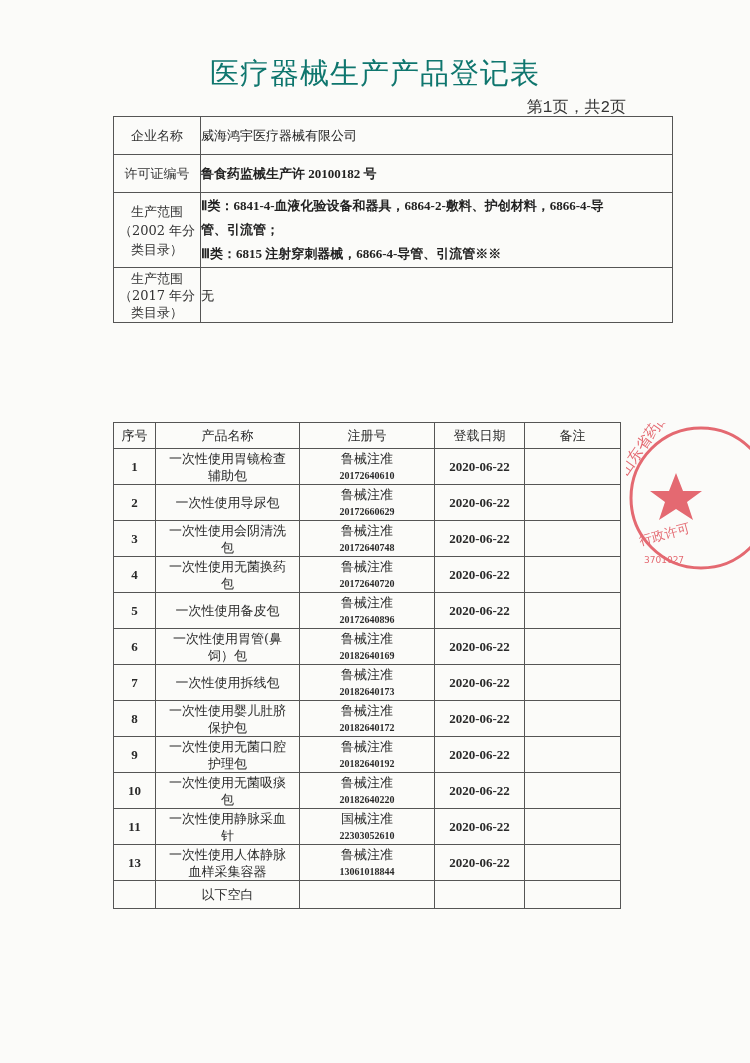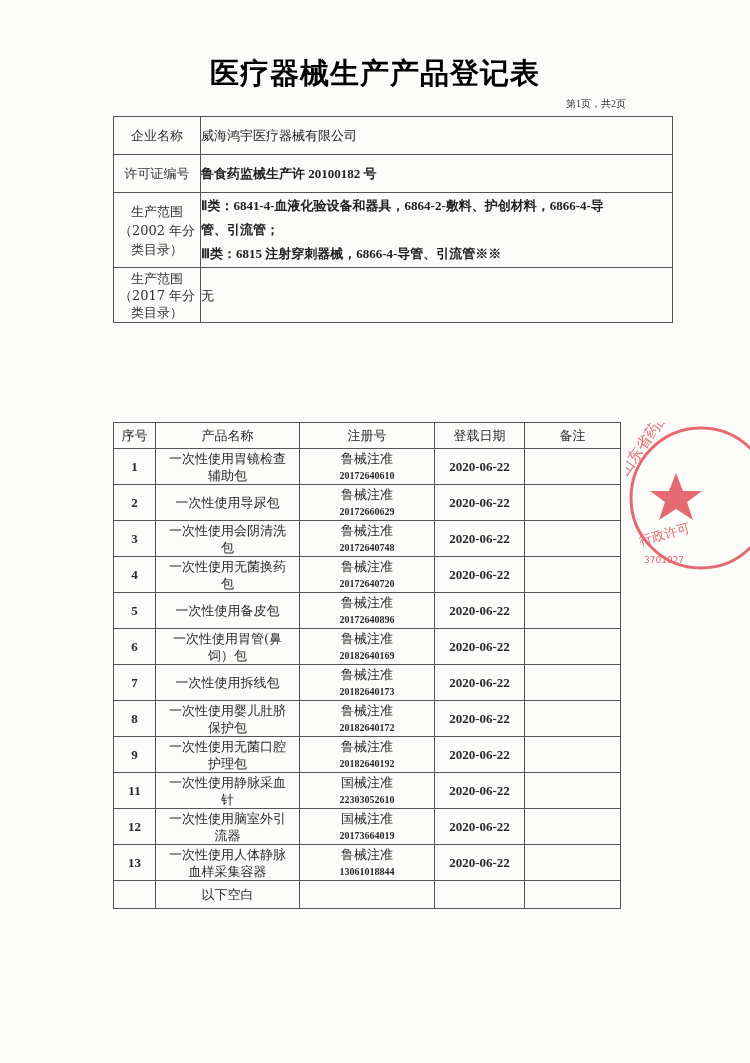--- a/index.html
+++ b/index.html
@@ -2,25 +2,25 @@
 <html><head>
 <meta charset="utf-8">
 <style>
   html, body { margin:0; padding:0; }
   body {
     width:750px; height:1063px; background:#fbfbf9; position:relative; overflow:hidden;
     font-family: "DejaVu Serif", "Liberation Serif", serif; color:#2a2a2a;
   }
   .title {
     position:absolute; top:54px; left:0; width:750px; text-align:center;
-    font-size:29px; font-weight:bold; letter-spacing:1px; color:#000000;
+    font-size:29px; font-weight:normal; letter-spacing:1px; color:#0f766e;
   }
   .pageinfo {
-    position:absolute; top:97px; right:124px; font-size:10px; color:#333;
-    font-family:Liberation Serif, serif;
+    position:absolute; top:97px; right:124px; font-size:16px; color:#333;
+    font-family:Liberation Mono, monospace;
   }
   table { border-collapse:collapse; position:absolute; table-layout:fixed; }
   td { border:1.5px solid #555; text-align:center; vertical-align:middle; padding:0; font-size:13px; line-height:17px; }
   #info { top:116px; left:113px; width:560px; }
   #info td.lbl { width:86px; color:#333; }
   #info td.val { text-align:left; padding-left:0; color:#222; }
   .b { font-weight:bold; font-family:"Liberation Serif", serif; }
   #list { top:422px; left:113px; width:507px; }
   #list td { font-size:13px; }
   .num { font-weight:bold; font-family:"Liberation Serif", serif; font-size:10px; }
@@ -194,41 +194,41 @@
           <div>护理包</div>
         </td>
     <td>
       <div>鲁械注准</div>
       <div class="num">20182640192</div>
     </td>
     <td class="num">2020-06-22</td>
     <td></td>
       </tr>
       <tr style="height: 36px;">
+    <td class="num">10</td>
+    <td>
+          <div>一次性使用无菌吸痰</div>
+          <div>包</div>
+        </td>
+    <td>
+      <div>鲁械注准</div>
+      <div class="num">20182640220</div>
+    </td>
+    <td class="num">2020-06-22</td>
+    <td></td>
+      </tr>
+      <tr style="height: 36px;">
     <td class="num">11</td>
     <td>
           <div>一次性使用静脉采血</div>
           <div>针</div>
         </td>
     <td>
       <div>国械注准</div>
       <div class="num">22303052610</div>
-    </td>
-    <td class="num">2020-06-22</td>
-    <td></td>
-      </tr>
-      <tr style="height: 36px;">
-    <td class="num">12</td>
-    <td>
-          <div>一次性使用脑室外引</div>
-          <div>流器</div>
-        </td>
-    <td>
-      <div>国械注准</div>
-      <div class="num">20173664019</div>
     </td>
     <td class="num">2020-06-22</td>
     <td></td>
       </tr>
       <tr style="height: 36px;">
     <td class="num">13</td>
     <td>
           <div>一次性使用人体静脉</div>
           <div>血样采集容器</div>
         </td>

